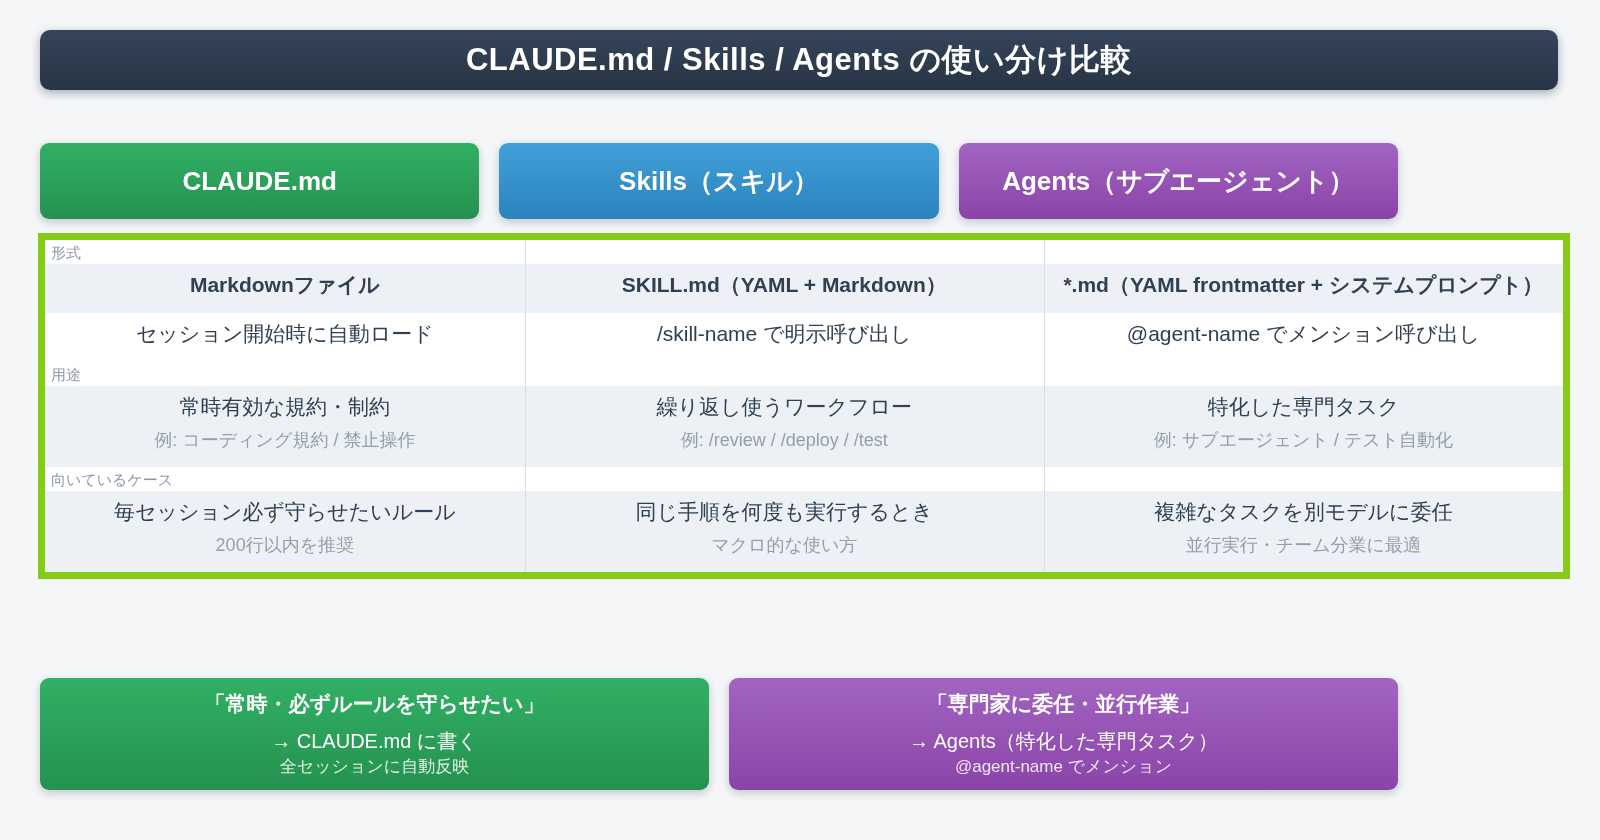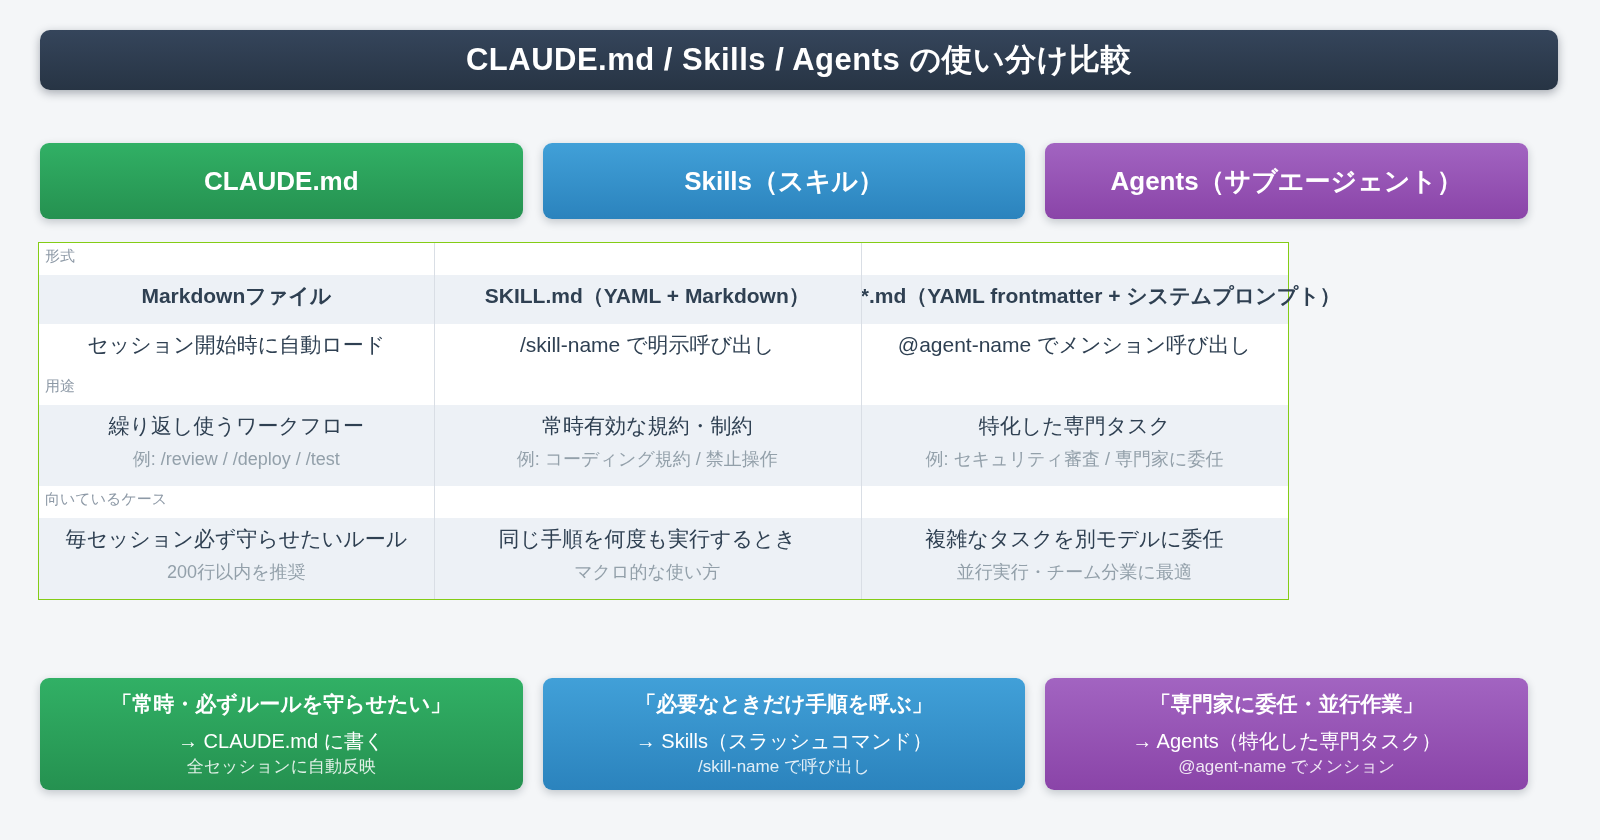--- a/index.html
+++ b/index.html
@@ -17,21 +17,21 @@
     position:absolute;left:40px;top:30px;width:1518px;height:60px;
     border-radius:10px;
     background:linear-gradient(180deg,#35455b 0%,#273444 100%);
     box-shadow:0 3px 10px rgba(20,30,45,.35);
     display:flex;align-items:center;justify-content:center;
     color:#ffffff;font-size:31px;font-weight:bold;letter-spacing:.5px;
   }
 
   
   .cards-row{
-    position:absolute;left:40px;width:1488px;
+    position:absolute;left:40px;width:1358px;
     display:flex;gap:20px;border-radius:26px;
   }
   .row-headers{top:143px;}
   .row-footers{top:678px;}
   .card{
     flex:1;border-radius:9px;
     display:flex;flex-direction:column;align-items:center;justify-content:center;
     color:#fff;text-align:center;
     box-shadow:0 3px 8px rgba(20,30,45,.22);
   }
@@ -39,38 +39,38 @@
   .footer-card{height:112px;padding:6px 10px;box-sizing:border-box;}
   .footer-title{font-size:21px;font-weight:bold;}
   .footer-action{font-size:20px;margin-top:10px;}
   .footer-note{font-size:17px;color:rgba(255,255,255,.86);}
   .green{background:linear-gradient(180deg,#31b065 0%,#259150 100%);}
   .blue{background:linear-gradient(180deg,#41a0d8 0%,#2b83bd 100%);}
   .purple{background:linear-gradient(180deg,#a264c1 0%,#8a44a8 100%);}
 
   
   .table{
-    position:absolute;left:38px;top:242px;width:1251px;
+    position:absolute;left:38px;top:233px;width:1532px;
     background:#ffffff;
-    border:1px solid #84cc16;
+    border:7px solid #84cc16;
     box-sizing:border-box;
   }
   .vsep{position:absolute;top:0;bottom:0;width:1px;background:#d9dee5;z-index:2;}
   .vsep-1{left:31.6%;}
   .vsep-2{left:65.8%;}
   .t-label{
     font-size:15px;color:#8d99a6;
     padding:3px 0 2px 6px;line-height:19px;
   }
   .t-body{
     display:grid;grid-template-columns:31.6% 34.2% 34.2%;
     text-align:center;
     padding:7px 0 15px;
   }
-  .t-body.striped{background:#edf1f6;margin-top:8px;}
+  .t-body.striped{background:#edf1f6;}
   .t-cell{overflow:visible;}
   .main{font-size:21px;color:#2f4052;white-space:nowrap;line-height:27px;}
   .main.bold{font-weight:bold;}
   .sub{font-size:18px;color:#93a0aa;margin-top:8px;white-space:nowrap;}
 </style>
 </head>
 <body>
 
 <div class="canvas">
 
@@ -120,30 +120,30 @@
         <div class="t-cell">
           <div class="main">@agent-name でメンション呼び出し</div>
         </div>
       </div>
     </div>
 
     <div class="t-row">
       <div class="t-label">用途</div>
       <div class="t-body striped">
         <div class="t-cell">
+          <div class="main">常時有効な規約・制約</div>
+          <div class="sub">例: コーディング規約 / 禁止操作</div>
+        </div>
+        <div class="t-cell">
           <div class="main">繰り返し使うワークフロー</div>
           <div class="sub">例: /review / /deploy / /test</div>
         </div>
         <div class="t-cell">
-          <div class="main">常時有効な規約・制約</div>
-          <div class="sub">例: コーディング規約 / 禁止操作</div>
-        </div>
-        <div class="t-cell">
           <div class="main">特化した専門タスク</div>
-          <div class="sub">例: セキュリティ審査 / 専門家に委任</div>
+          <div class="sub">例: サブエージェント / テスト自動化</div>
         </div>
       </div>
     </div>
 
 
     <div class="t-row">
       <div class="t-label">向いているケース</div>
       <div class="t-body striped">
         <div class="t-cell">
           <div class="main">毎セッション必ず守らせたいルール</div>
@@ -160,25 +160,20 @@
       </div>
     </div>
   </div>
 
   <div class="cards-row row-footers">
     <div class="card footer-card green">
       <div class="footer-title">「常時・必ずルールを守らせたい」</div>
       <div class="footer-action">→ CLAUDE.md に書く</div>
       <div class="footer-note">全セッションに自動反映</div>
     </div>
-    <div class="card footer-card blue">
-      <div class="footer-title">「必要なときだけ手順を呼ぶ」</div>
-      <div class="footer-action">→ Skills（スラッシュコマンド）</div>
-      <div class="footer-note">/skill-name で呼び出し</div>
-    </div>
     <div class="card footer-card purple">
       <div class="footer-title">「専門家に委任・並行作業」</div>
       <div class="footer-action">→ Agents（特化した専門タスク）</div>
       <div class="footer-note">@agent-name でメンション</div>
     </div>
   </div>
 
 </div>
 
 </body></html>

